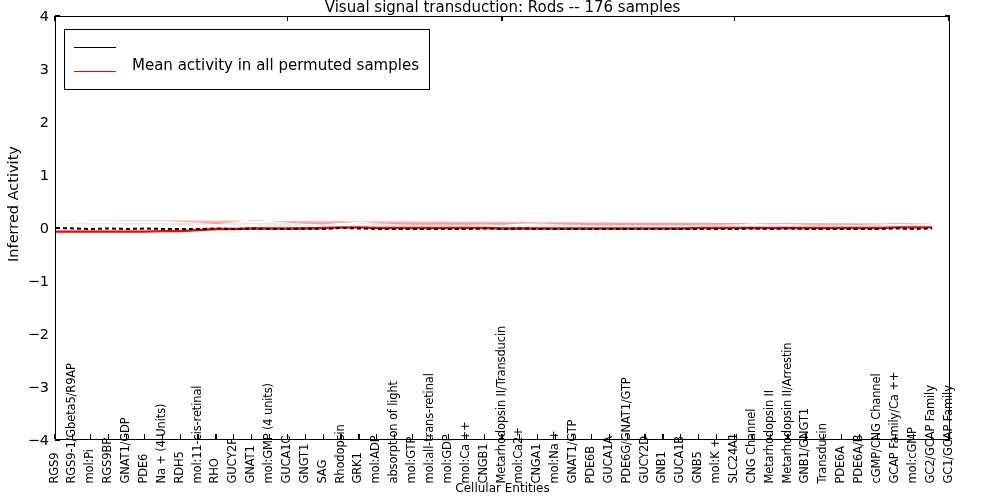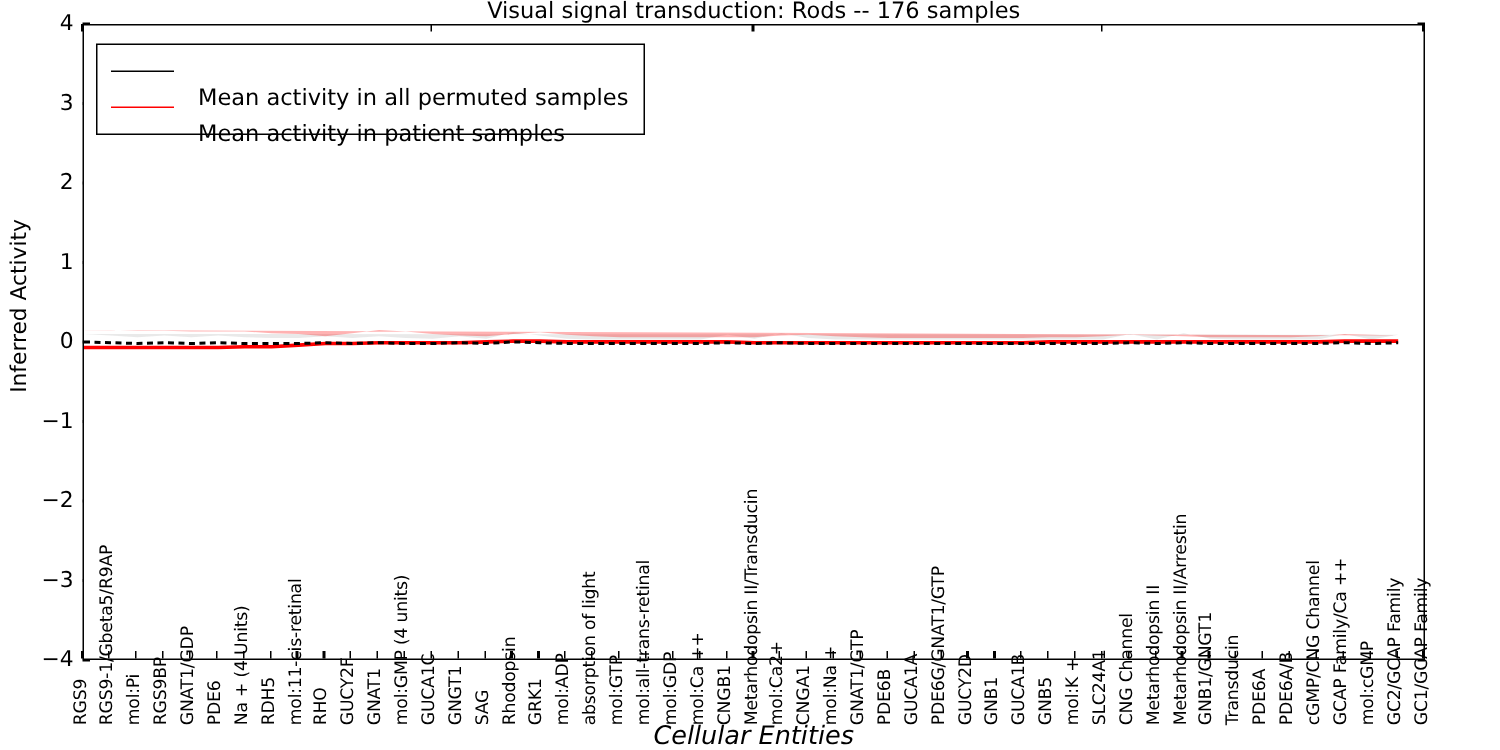--- a/index.html
+++ b/index.html
@@ -125,24 +125,23 @@
     color: #000;
     white-space: nowrap;
     letter-spacing: -0.15px;
   }
   #xlabel {
     position: absolute;
     left: 55px;
     top: 481px;
     width: 895px;
     text-align: center;
-    font-size: 17px;
-    color: #000;
-    white-space: nowrap;
-    font-style: italic;
+    font-size: 12px;
+    color: #000;
+    white-space: nowrap;
   }
   
   #legend {
     position: absolute;
     left: 64px;
     top: 29px;
     border: 1.2px solid #000;
     background: #fff;
     padding: 5px 10px 6px 9px;
   }
@@ -332,17 +331,16 @@
     </div>
   <div id="xlabel">Cellular Entities</div>
 
   <div id="legend">
     <div class="legend-row">
       <span class="legend-swatch black"></span>
       <span class="legend-text">Mean activity in all permuted samples</span>
     </div>
     <div class="legend-row">
       <span class="legend-swatch red"></span>
-      <span class="legend-text">Mean activity in patient samples</span>
     </div>
   </div>
 
 </div>
 
 </body></html>

